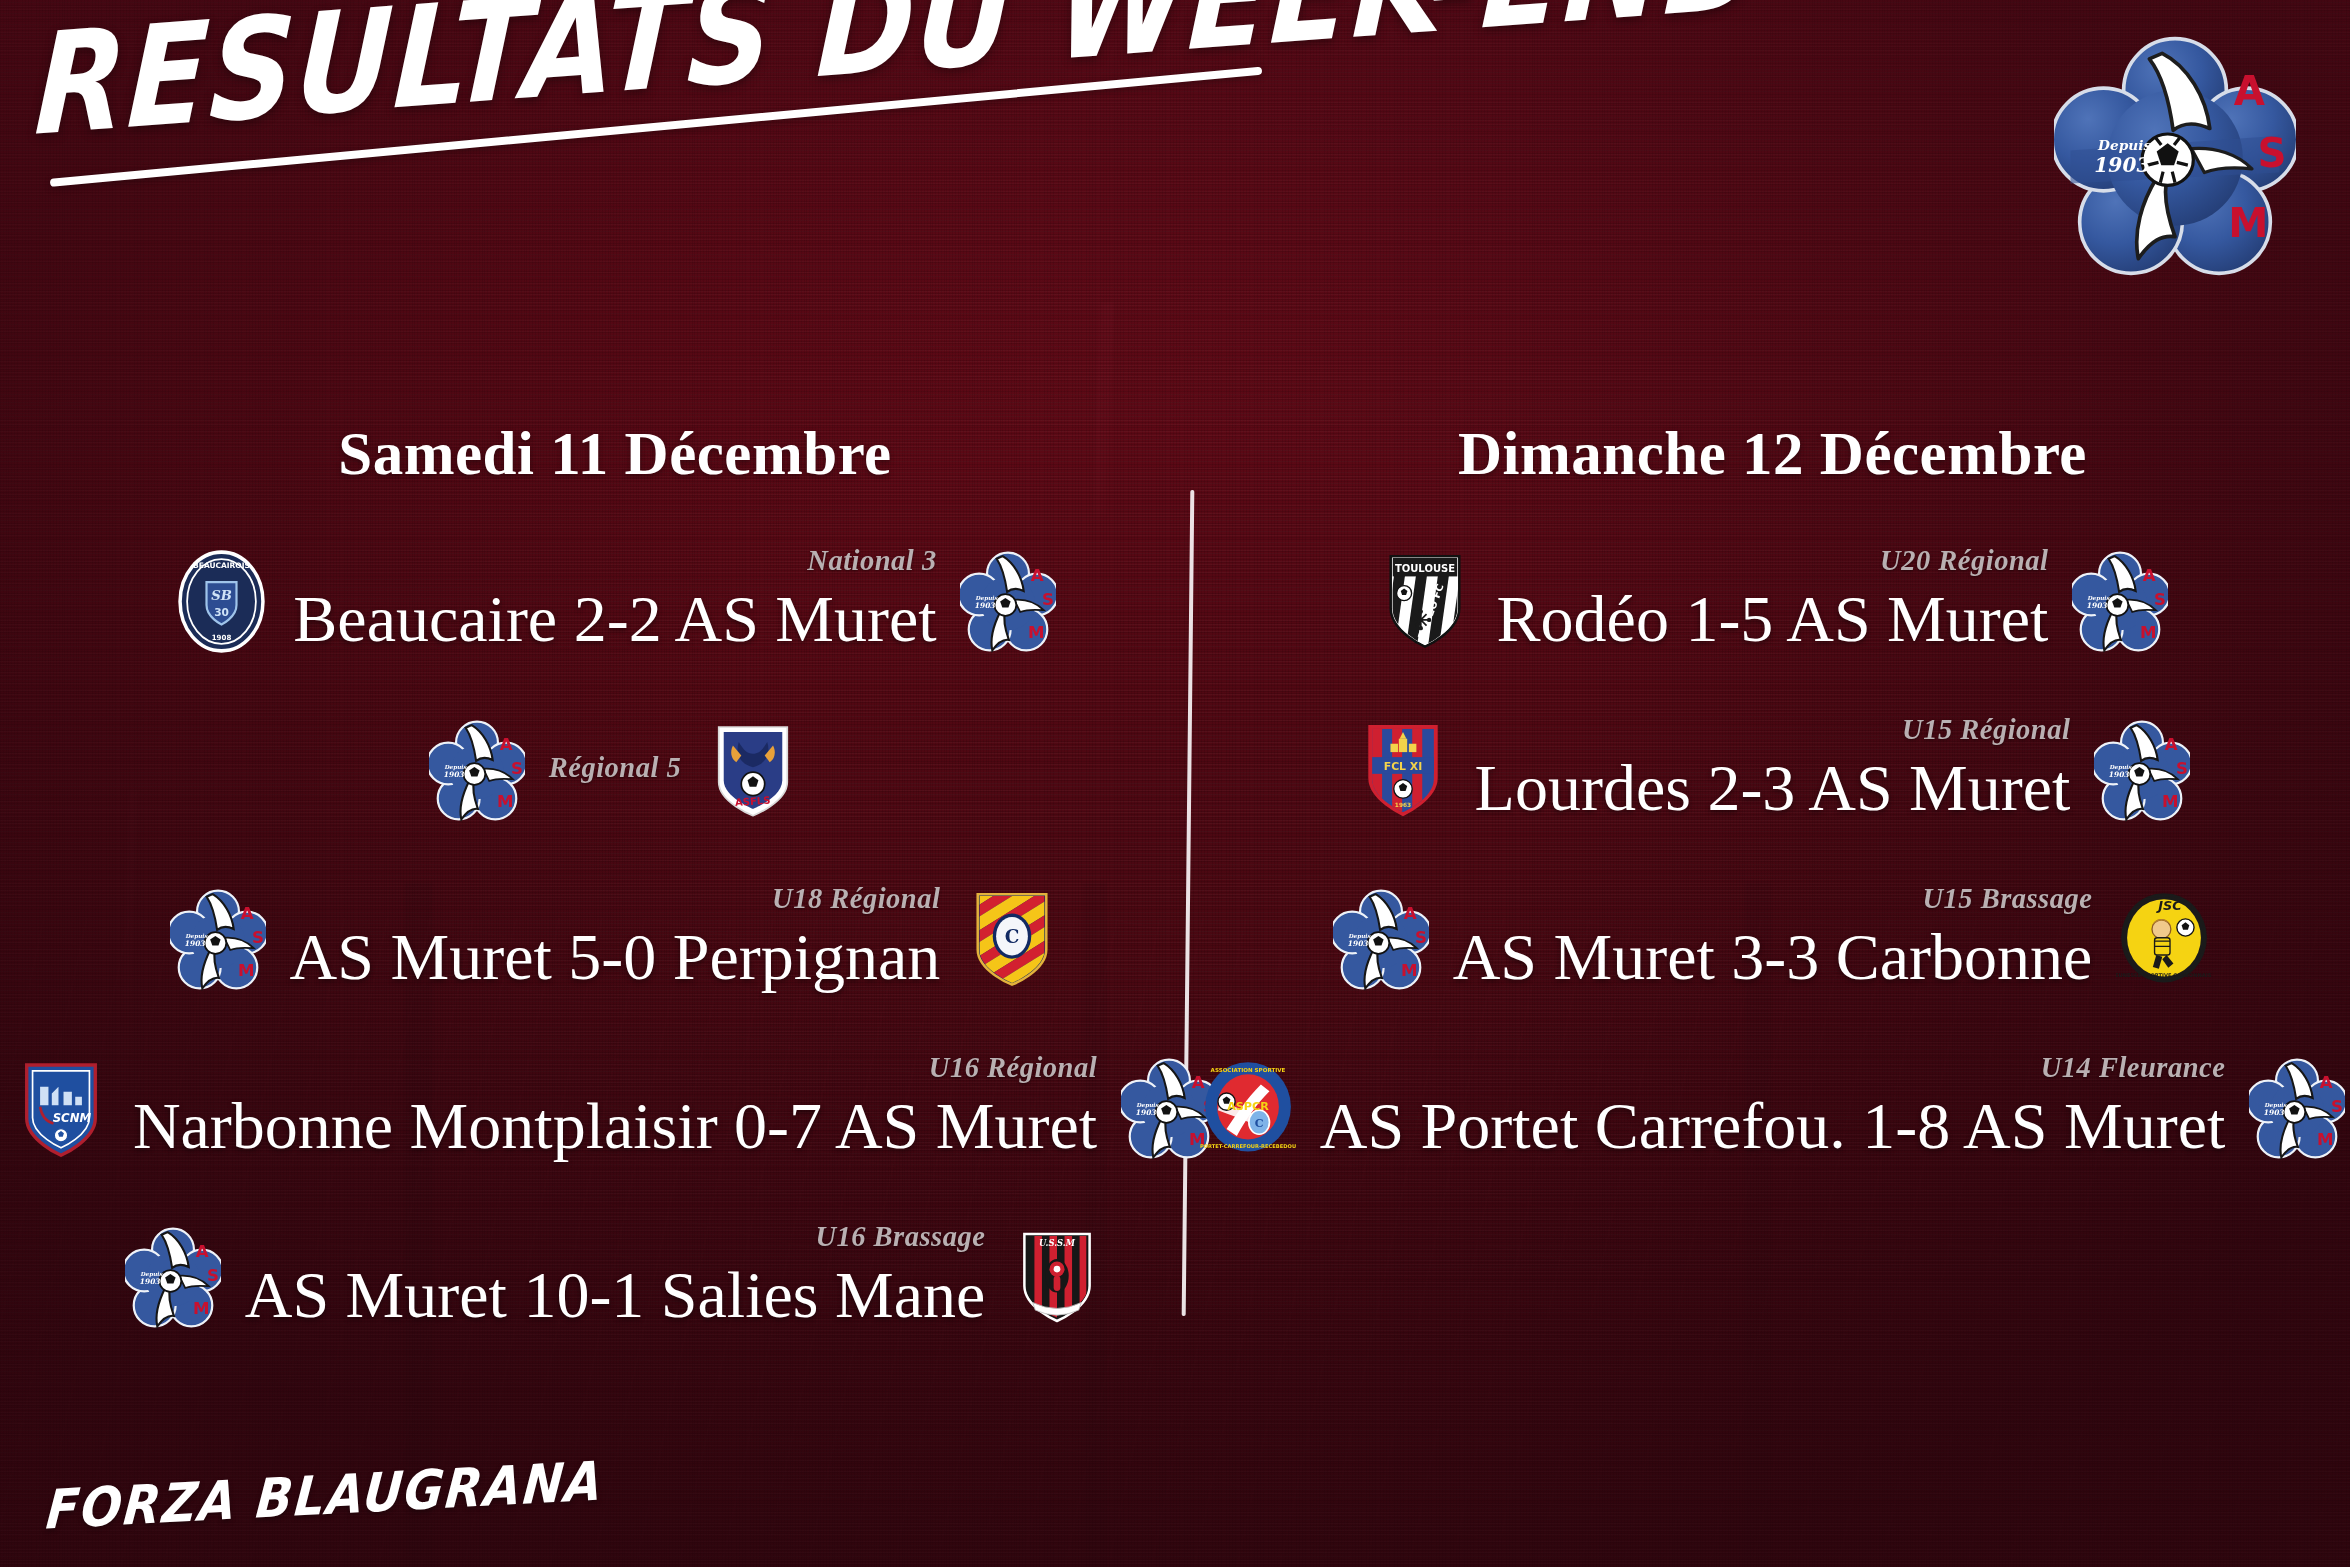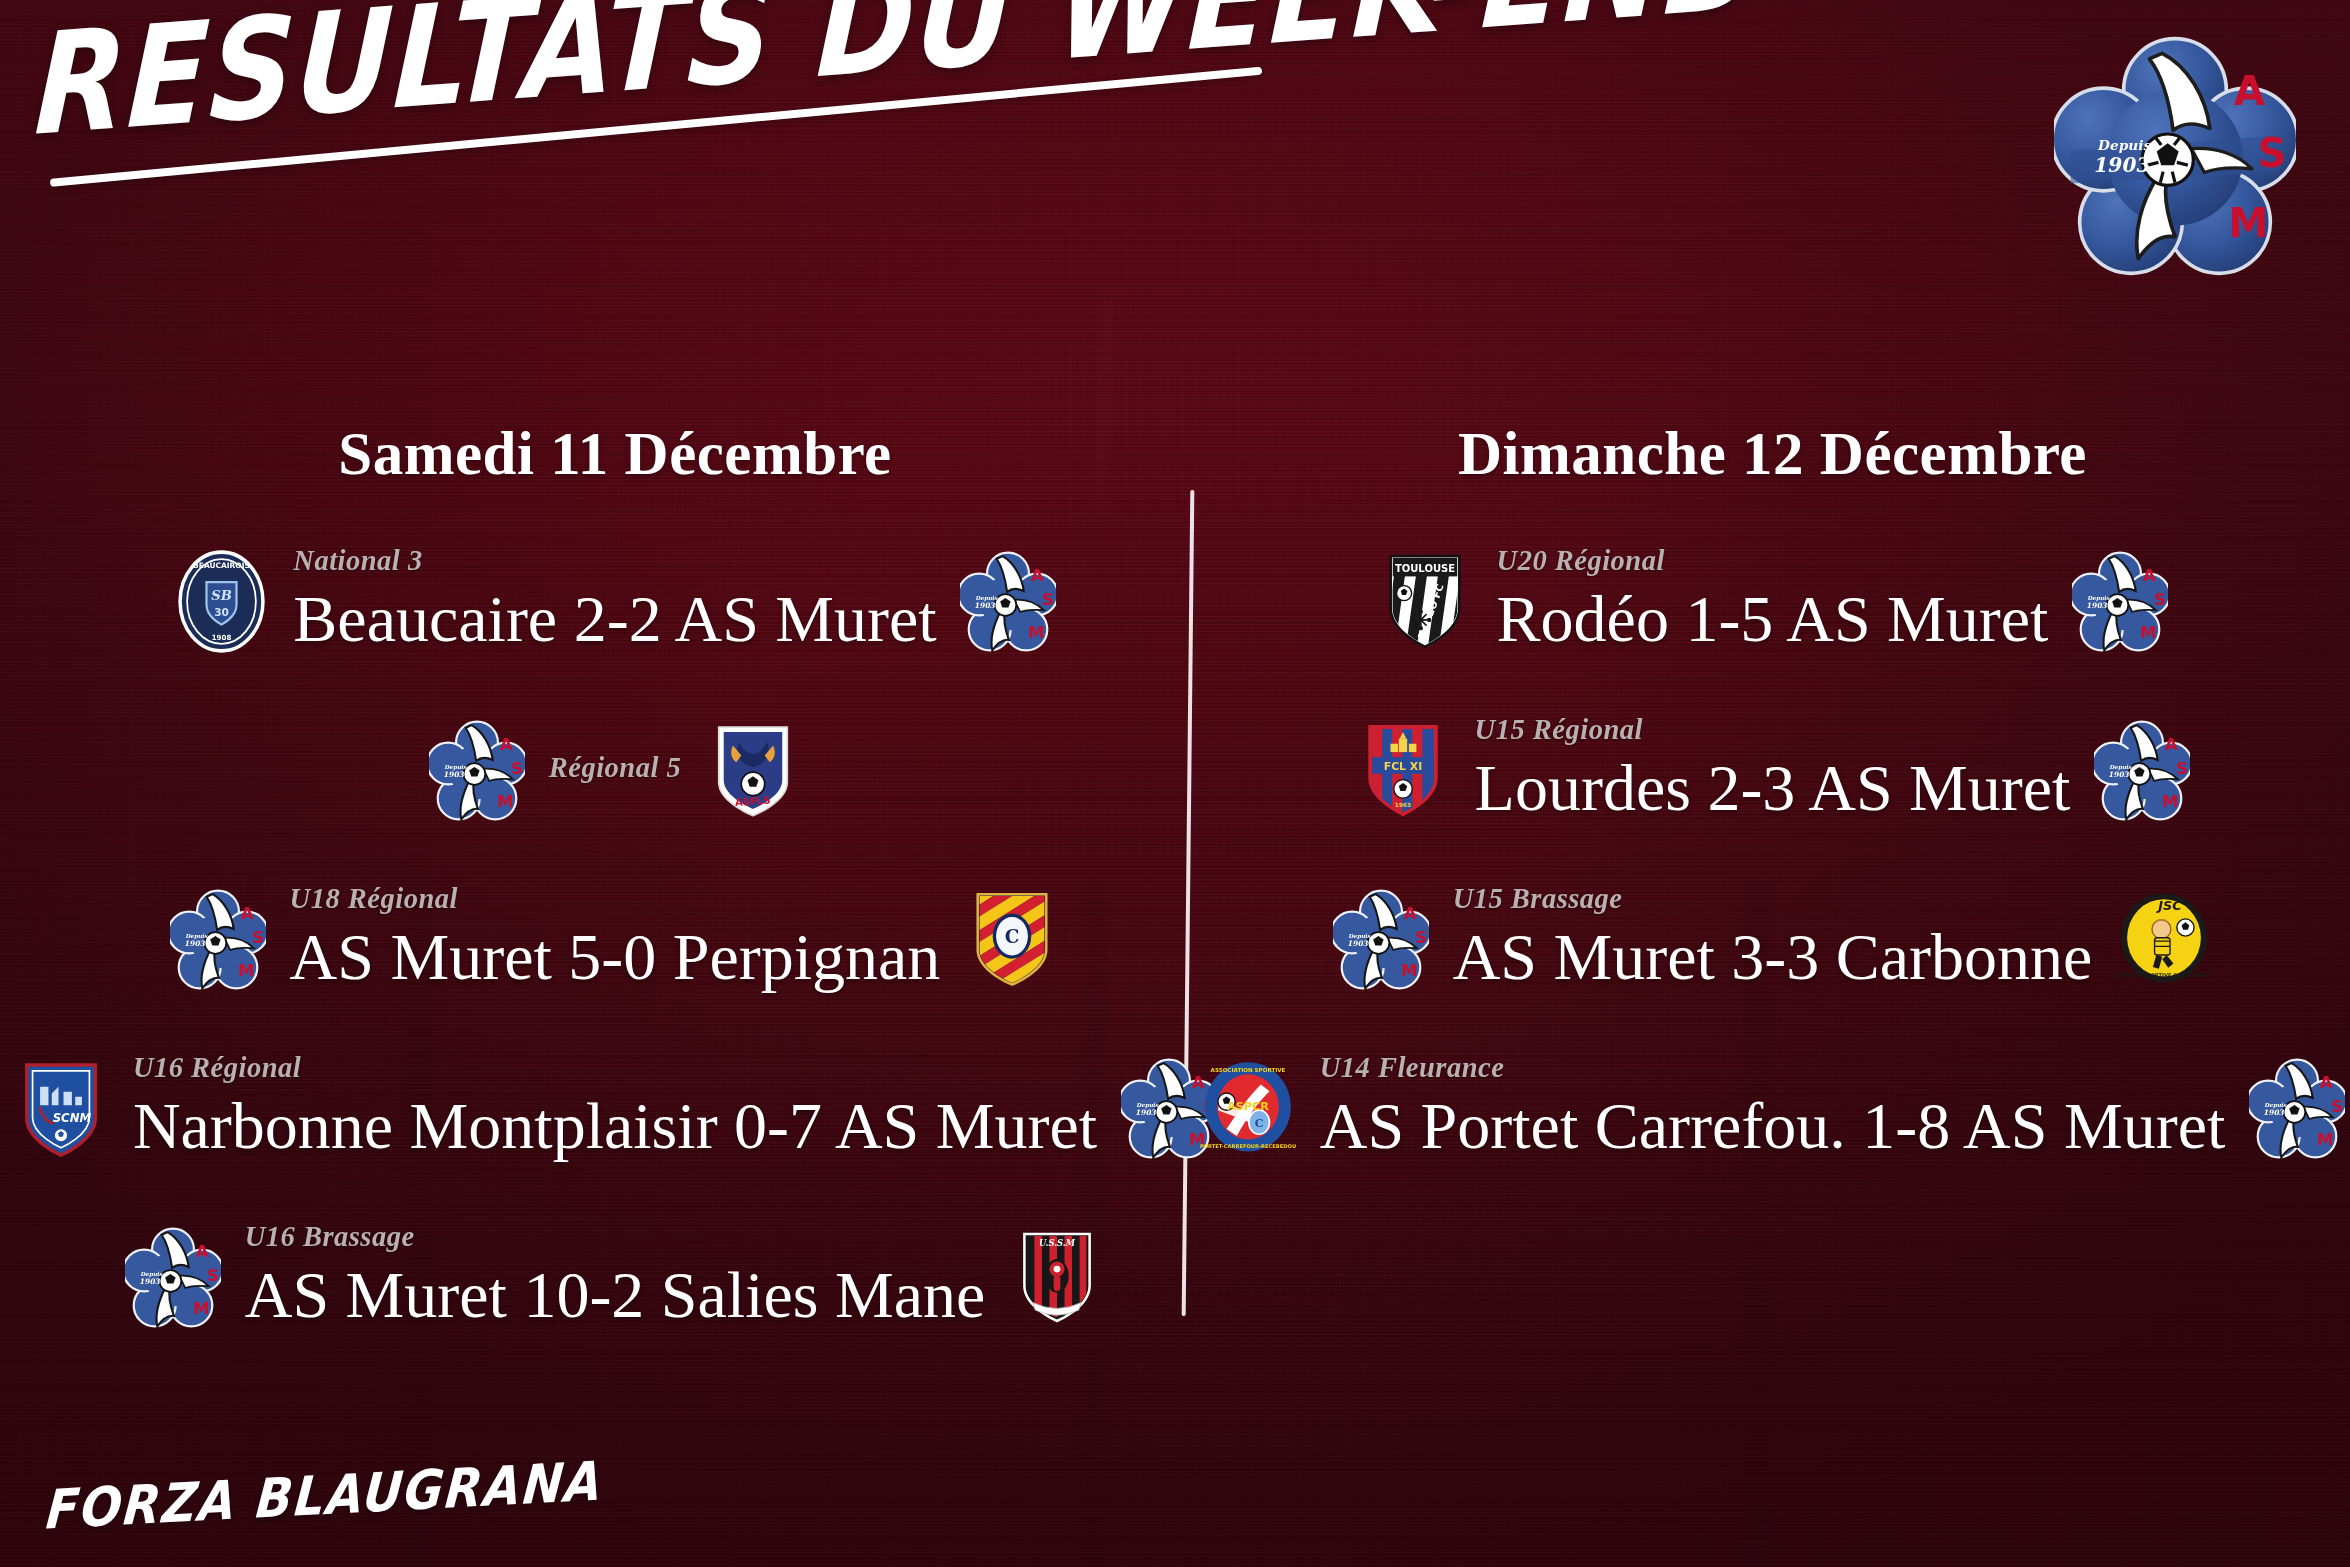--- a/index.html
+++ b/index.html
@@ -152,21 +152,21 @@
     margin-bottom:33px;
     height:136px;
   }
   .logo-slot{
     flex:0 0 auto;
     width:110px;height:114px;
     display:flex;align-items:center;justify-content:center;
   }
   .match-text{
     flex:0 0 auto;
-    text-align:left;
+    text-align:right;
     padding:0 3.7px;
   }
   .category{
     font-family:"Liberation Serif", serif;
     font-style:italic;
     font-weight:700;
     font-size:28.5px;
     color:#b9b0b2;
     letter-spacing:0.5px;
     margin-bottom:3.7px;
@@ -454,21 +454,21 @@
             <path d="M52 56 l6 4 -2.5 7 -7 0 -2.5 -7 Z" fill="#111"></path>
             <text x="18" y="58" fill="#fff" font-family="DejaVu Serif, serif" font-style="italic" font-size="6.5" font-weight="700">Depuis</text>
             <text x="17" y="68" fill="#fff" font-family="DejaVu Serif, serif" font-style="italic" font-size="8.5" font-weight="700">1903</text>
             <text x="81" y="36" fill="#c8102e" font-family="DejaVu Sans, sans-serif" font-size="19" font-weight="700">A</text>
             <text x="94" y="64" fill="#c8102e" font-family="DejaVu Sans, sans-serif" font-size="19" font-weight="700">S</text>
             <text x="78" y="102" fill="#c8102e" font-family="DejaVu Sans, sans-serif" font-size="19" font-weight="700">M</text>
           </svg>
         </div>
         <div class="match-text">
           <div class="category">U16 Brassage</div>
-          <div class="score-line">AS Muret 10-2 Salies Mane</div>
+          <div class="score-line">AS Muret 10-1 Salies Mane</div>
         </div>
         <div class="logo-slot">
           <svg viewBox="0 0 110 120" width="92" height="103">
             <defs>
               <clipPath id="ussmClip">
                 <path d="M18 10 h74 v60 c0 24 -37 38 -37 38 s-37 -14 -37 -38 Z"></path>
               </clipPath>
             </defs>
             <path d="M16 8 h78 v62 c0 26 -39 42 -39 42 s-39 -16 -39 -42 Z" fill="#171717" stroke="#ffffff" stroke-width="3"></path>
             <g clip-path="url(#ussmClip)">

